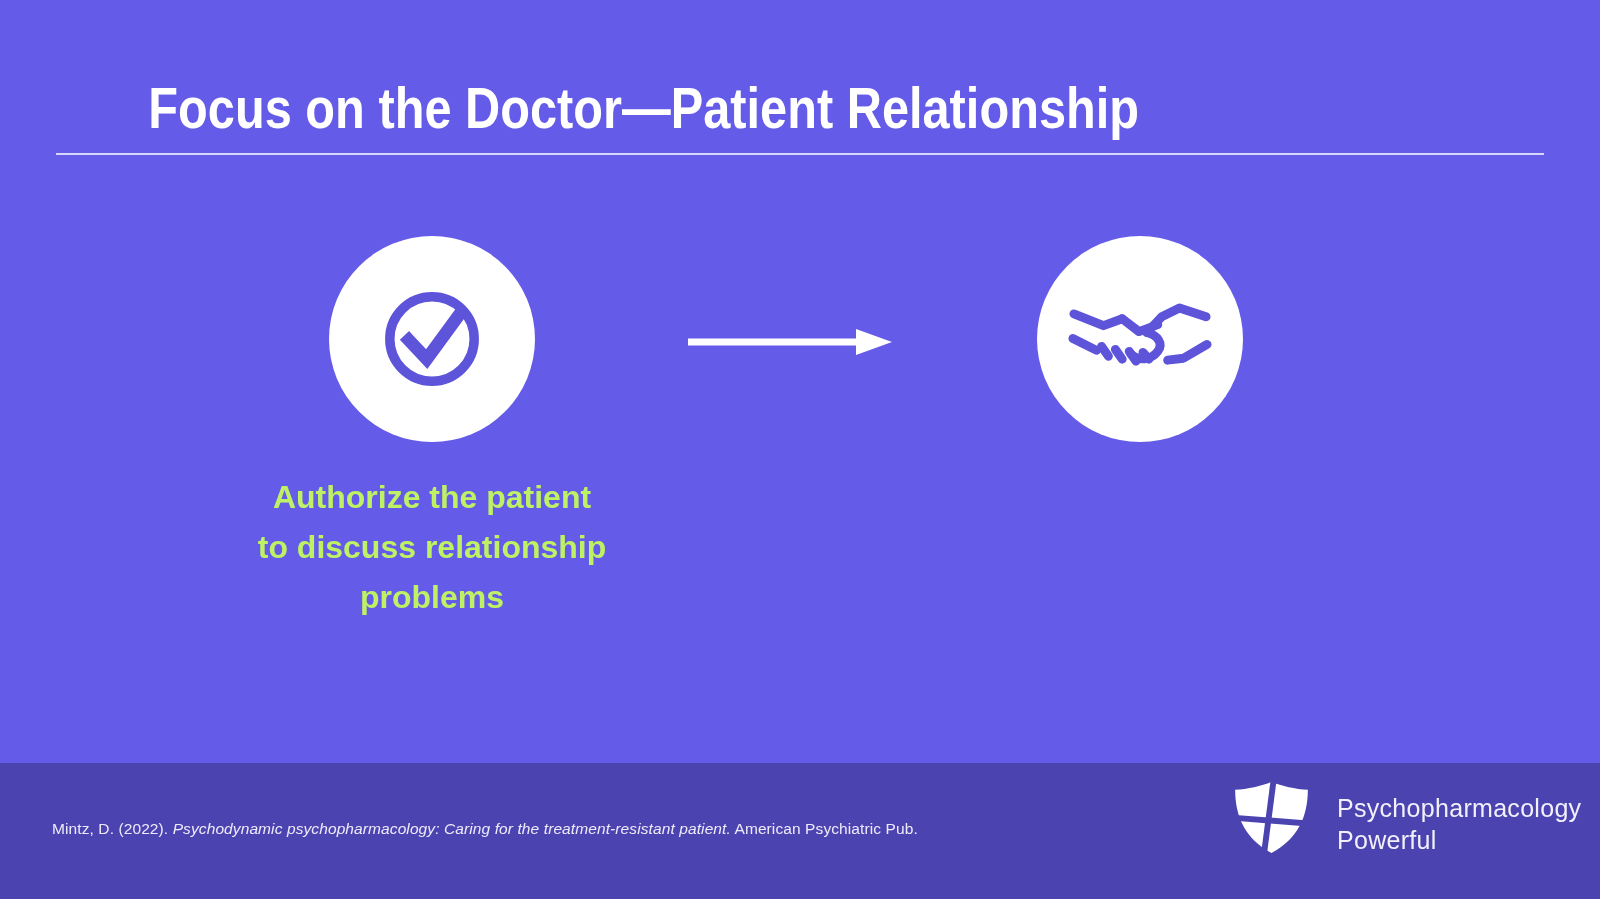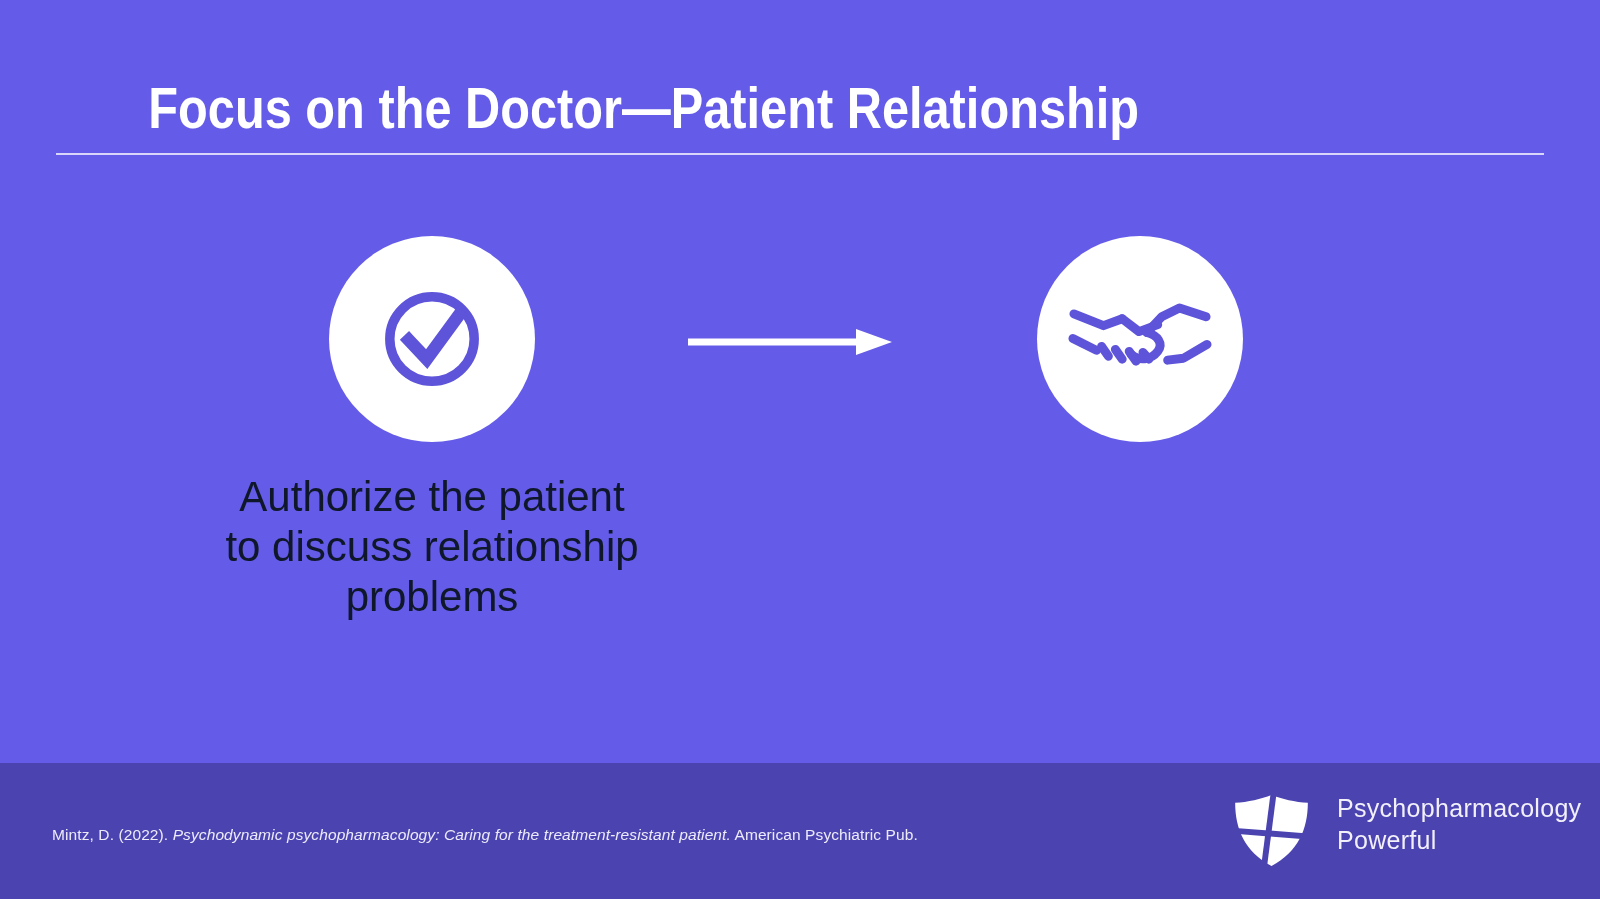--- a/index.html
+++ b/index.html
@@ -62,55 +62,56 @@
     top: 327px;
     width: 208px;
     height: 30px;
   }
 
   
   .caption {
     position: absolute;
     top: 472px;
     width: 500px;
-    color: #0f172a;
-    font-size: 42px;
+    color: #bef264;
+    font-size: 32px;
     line-height: 50px;
     text-align: center;
     white-space: pre-line;
+    font-weight: bold;
   }
   .caption-left  { left: 182px; }
   .caption-right { left: 890px; }
 
   
   .footer {
     position: absolute;
     top: 763px;
     left: 0;
     width: 1600px;
     height: 136px;
     background: #4B44B0;
   }
   .citation {
     position: absolute;
     left: 52px;
-    top: 63px;
+    top: 57px;
     color: #EDEBFA;
     font-size: 15.5px;
     letter-spacing: 0.1px;
     white-space: nowrap;
   }
   .citation .cite-italic { font-style: italic; }
 
   .logo {
     position: absolute;
     left: 1232px;
-    top: 29px;
+    top: 16px;
     display: flex;
-    align-items: flex-start;
+    align-items: flex-end;
   }
   .logo-shield { width: 79px; height: 77px; }
   .logo-text {
     margin-left: 26px;
     color: #F2F0FB;
     font-size: 25px;
     font-weight: 300;
     line-height: 32px;
     letter-spacing: 0.3px;
   }

